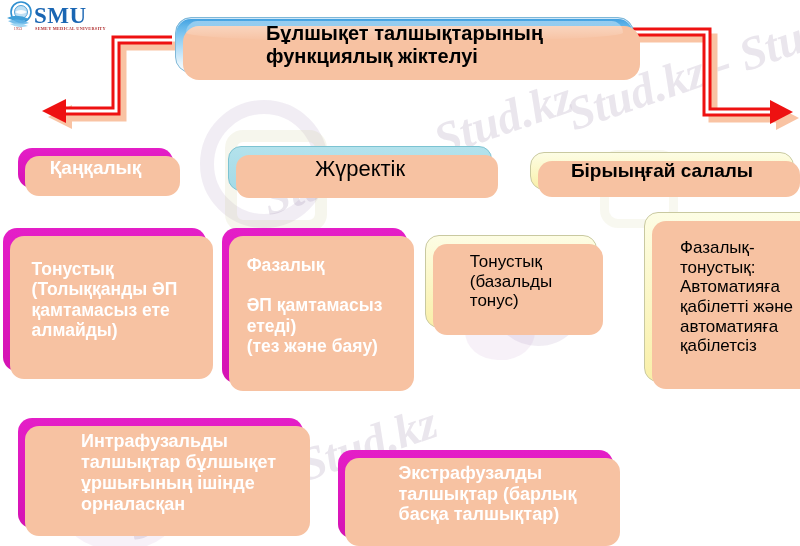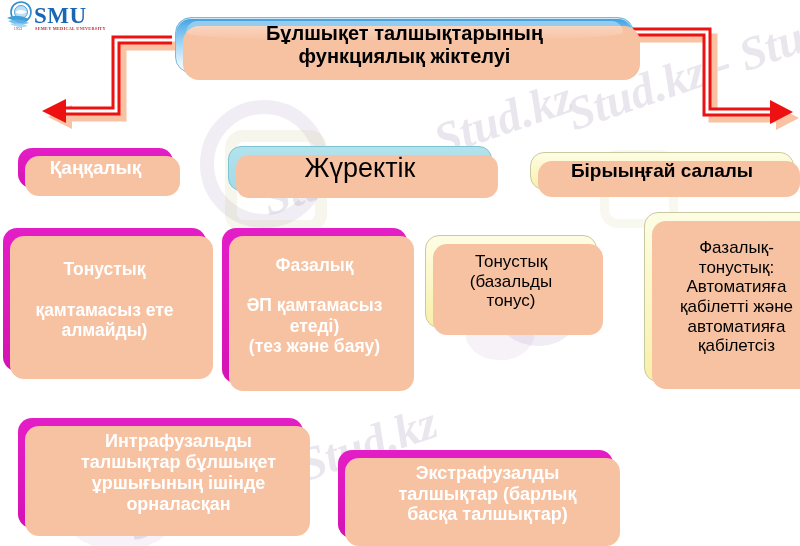--- a/index.html
+++ b/index.html
@@ -79,21 +79,20 @@
     z-index: 8;
   }
 
   
   .node {
     position: absolute;
     box-sizing: border-box;
     display: flex;
     align-items: center;
     justify-content: center;
-    text-align: center;
     z-index: 12;
   }
   .node .shadow {
     position: absolute;
     left: 7px;
     top: 8px;
     right: -7px;
     bottom: -8px;
     background: #f7c2a2;
     z-index: -1;
@@ -157,21 +156,21 @@
     background: linear-gradient(to bottom, #fdfde4 0%, #fbf6c4 55%, #f9efa8 100%);
     color: #000000;
     border: 1px solid #c9c9a0;
     border-radius: 14px;
   }
   .n-yel .shadow { border-radius: 14px; }
   .n-yel-bold { font-weight: bold; }
 
   
   .n-skeletal  { left: 18px;  top: 148px; width: 155px; height: 40px; font-size: 19px; }
-  .n-cardiac   { left: 228px; top: 146px; width: 264px; height: 45px; font-size: 27px; }
+  .n-cardiac   { left: 228px; top: 146px; width: 264px; height: 45px; font-size: 22px; }
   .n-smooth    { left: 530px; top: 152px; width: 264px; height: 38px; font-size: 19px; }
 
   .n-tonic1    { left: 3px;   top: 228px; width: 203px; height: 143px; font-size: 17.5px; }
   .n-phasic1   { left: 222px; top: 228px; width: 185px; height: 155px; font-size: 17.5px; }
   .n-tonic2    { left: 425px; top: 235px; width: 172px; height: 93px;  font-size: 17px; }
   .n-phasic2   { left: 600px; top: 212px; width: 185px; height: 170px; font-size: 17px; margin-left: 44px; }
 
   .n-intra     { left: 18px;  top: 418px; width: 285px; height: 110px; font-size: 18px; padding-left: 36px; }
   .n-extra     { left: 338px; top: 450px; width: 275px; height: 88px;  font-size: 18px; padding-left: 24px; }
 </style>
@@ -254,21 +253,21 @@
 
   <div class="node n-yel n-yel-bold n-smooth">
     <div class="shadow"></div>
     <div class="label">Бірыыңғай салалы</div>
   </div>
 
   <div class="node n-mag n-tonic1">
     <div class="shadow"></div>
     <div class="label">
       <span>Тонустық</span><br>
-      <br>
+      <span>(Толыққанды ӘП</span><br>
       <span>қамтамасыз ете</span><br>
       <span>алмайды)</span>
     </div>
   </div>
 
   <div class="node n-mag n-phasic1">
     <div class="shadow"></div>
     <div class="label">
       <span>Фазалық</span><br>
       <br>

